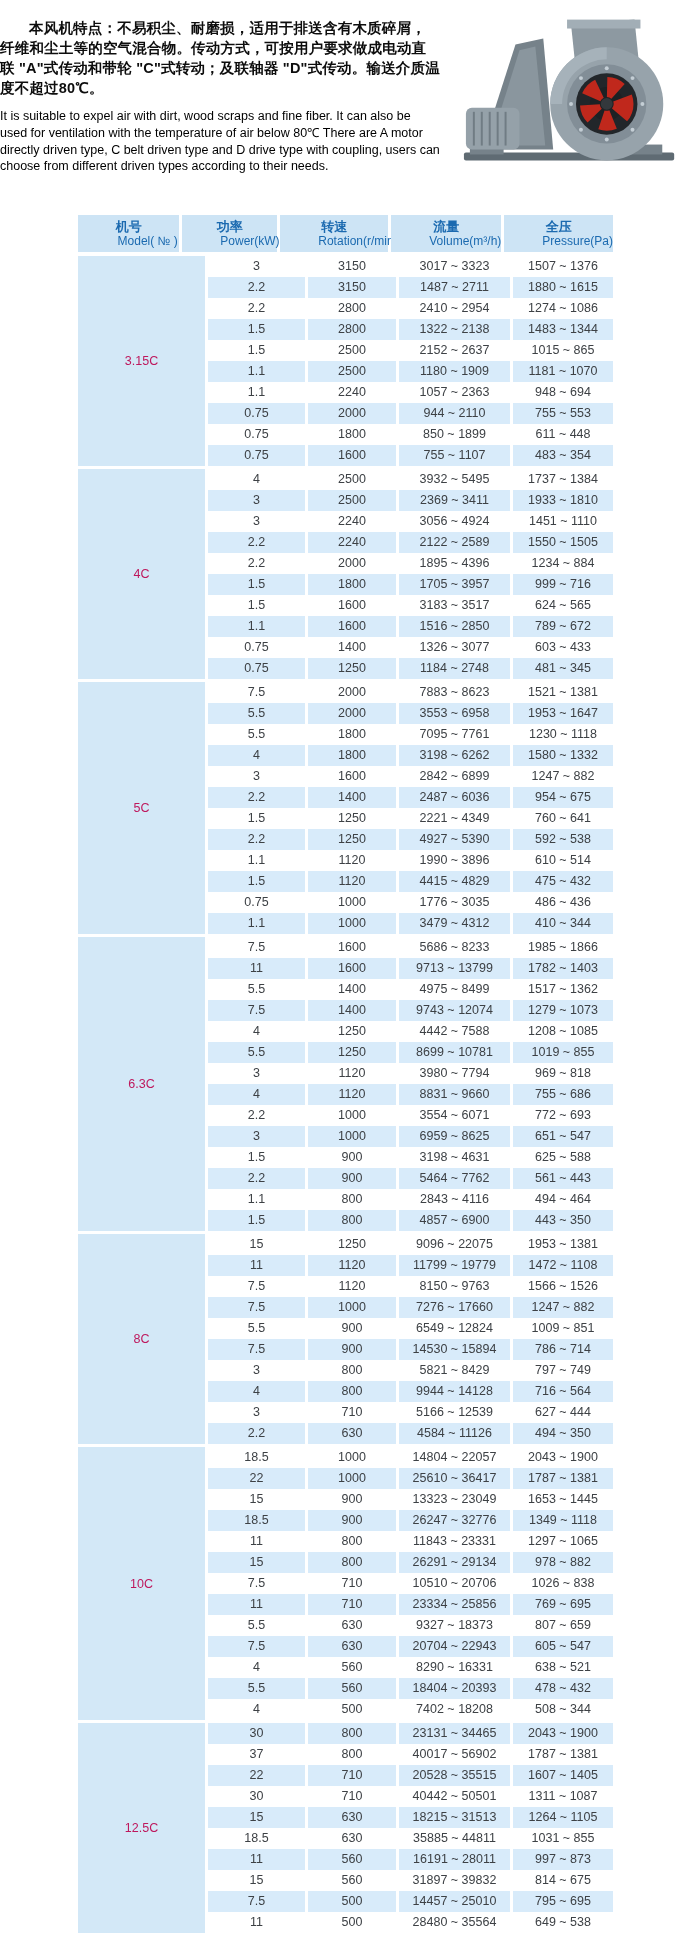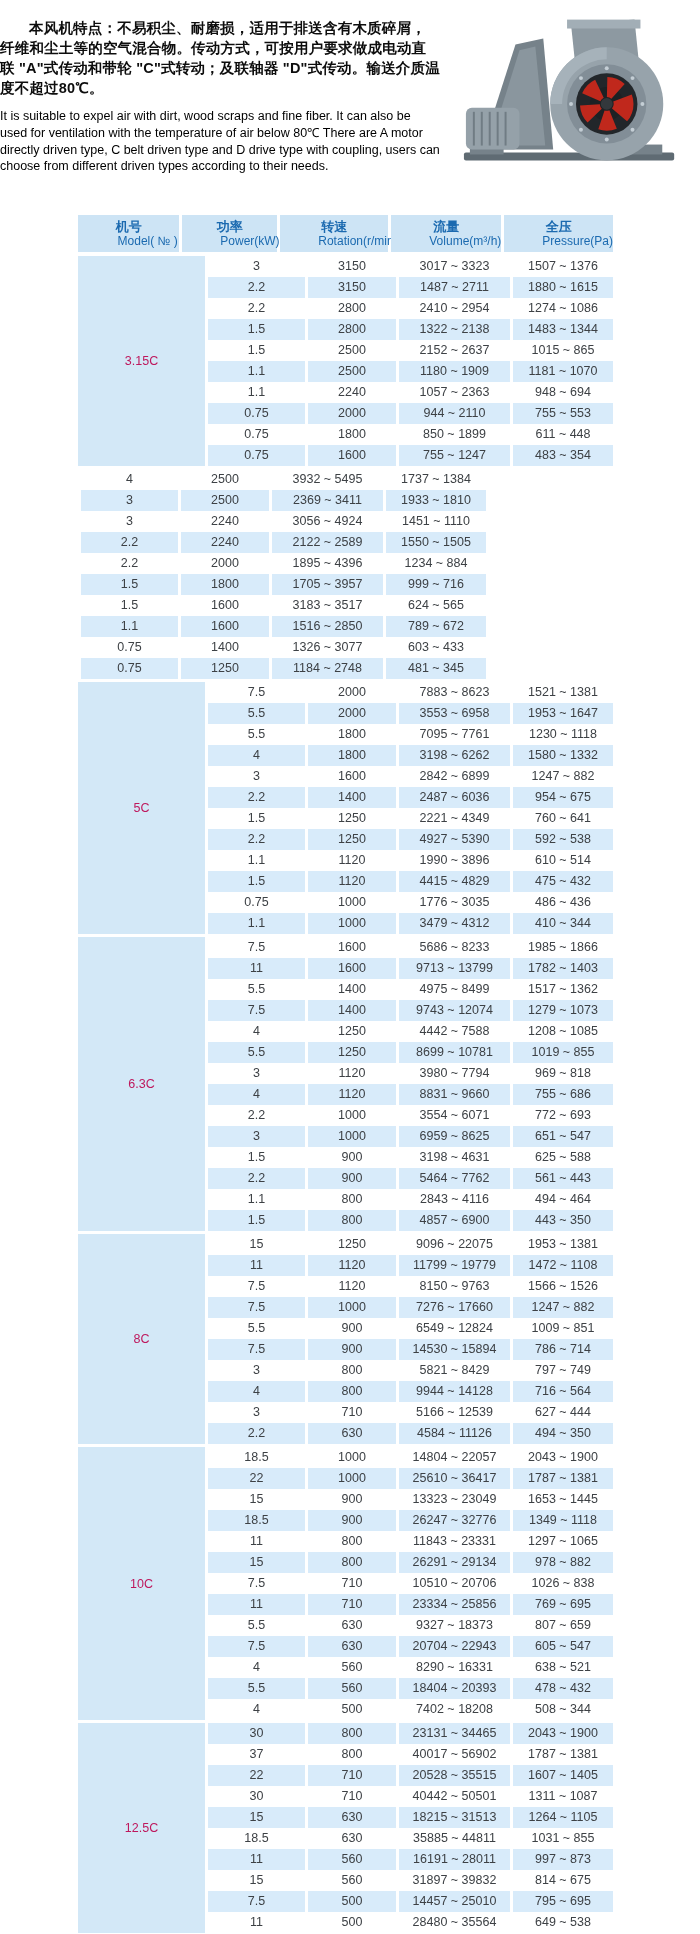--- a/index.html
+++ b/index.html
@@ -169,26 +169,27 @@
             </div>
             <div class="row">
               <span class="cell c1">0.75</span>
               <span class="cell c2">1800</span>
               <span class="cell c3">850 ~ 1899</span>
               <span class="cell c4">611 ~ 448</span>
             </div>
             <div class="row alt">
               <span class="cell c1">0.75</span>
               <span class="cell c2">1600</span>
-              <span class="cell c3">755 ~ 1247</span>
+              <span class="cell c3">755 ~ 1107</span>
               <span class="cell c4">483 ~ 354</span>
             </div>
           </div>
         </div>
         <div class="group">
+          <div class="model-cell">4C</div>
           <div class="rows">
             <div class="row">
               <span class="cell c1">4</span>
               <span class="cell c2">2500</span>
               <span class="cell c3">3932 ~ 5495</span>
               <span class="cell c4">1737 ~ 1384</span>
             </div>
             <div class="row alt">
               <span class="cell c1">3</span>
               <span class="cell c2">2500</span>

